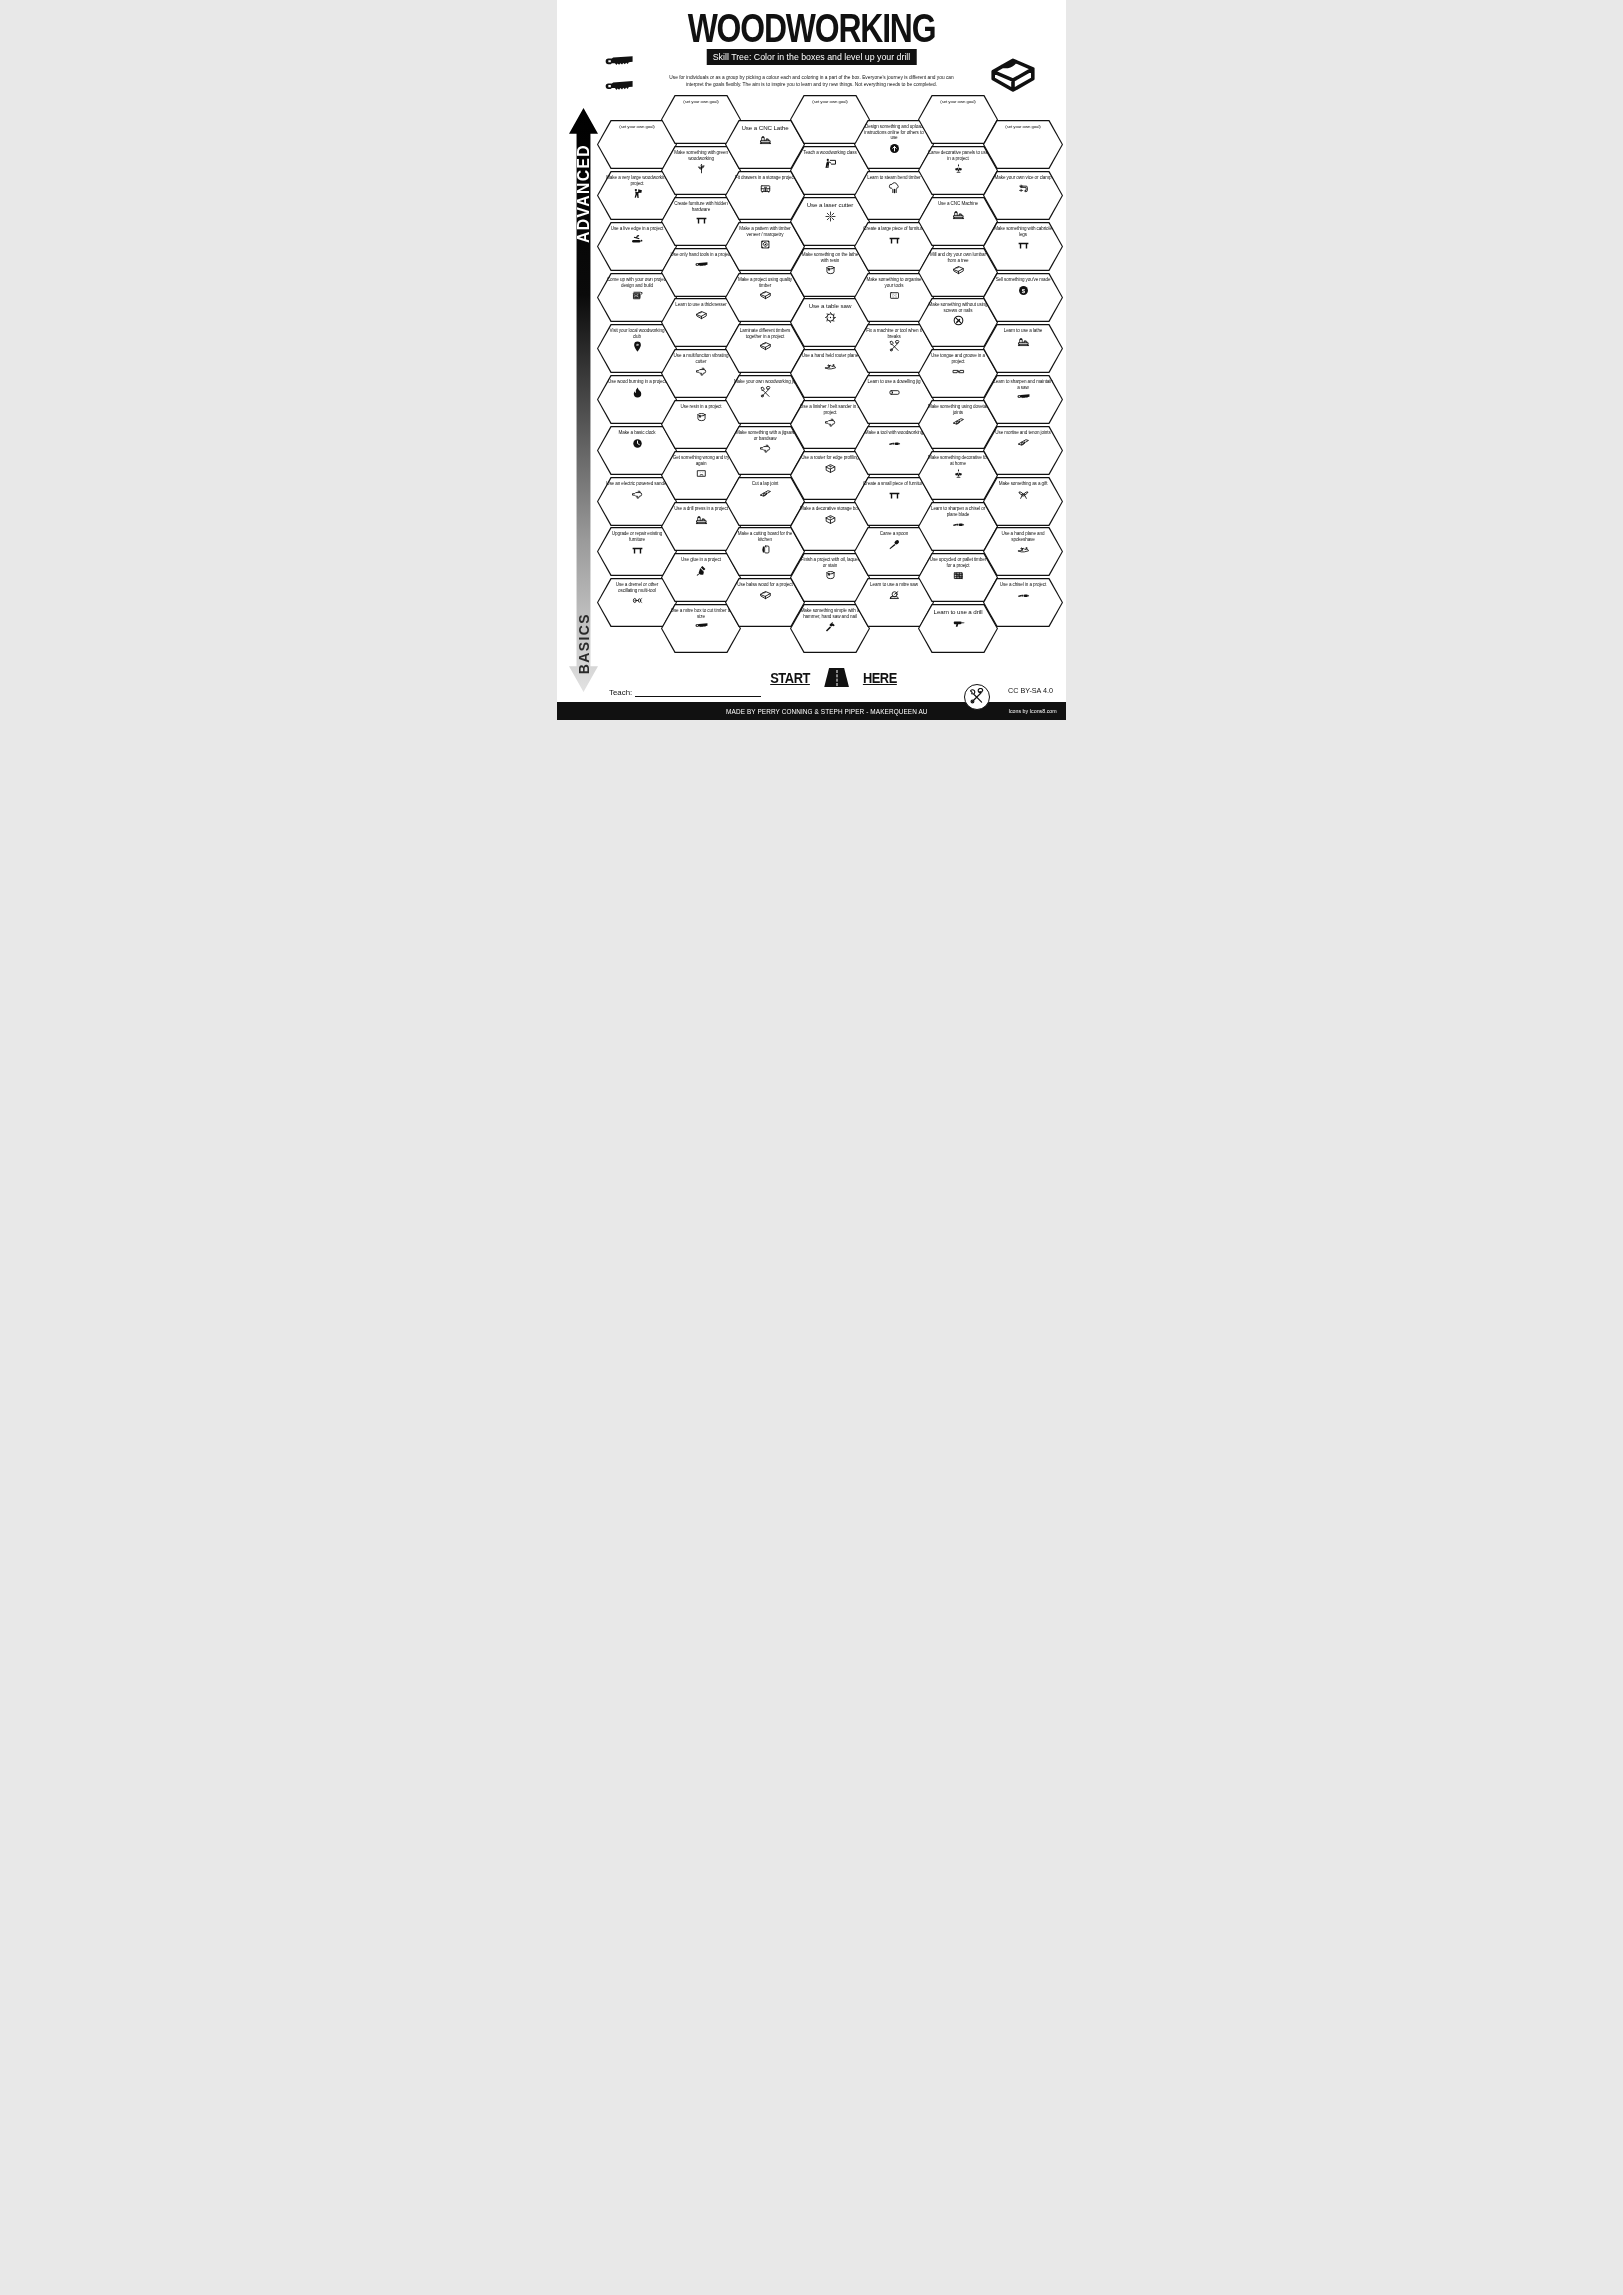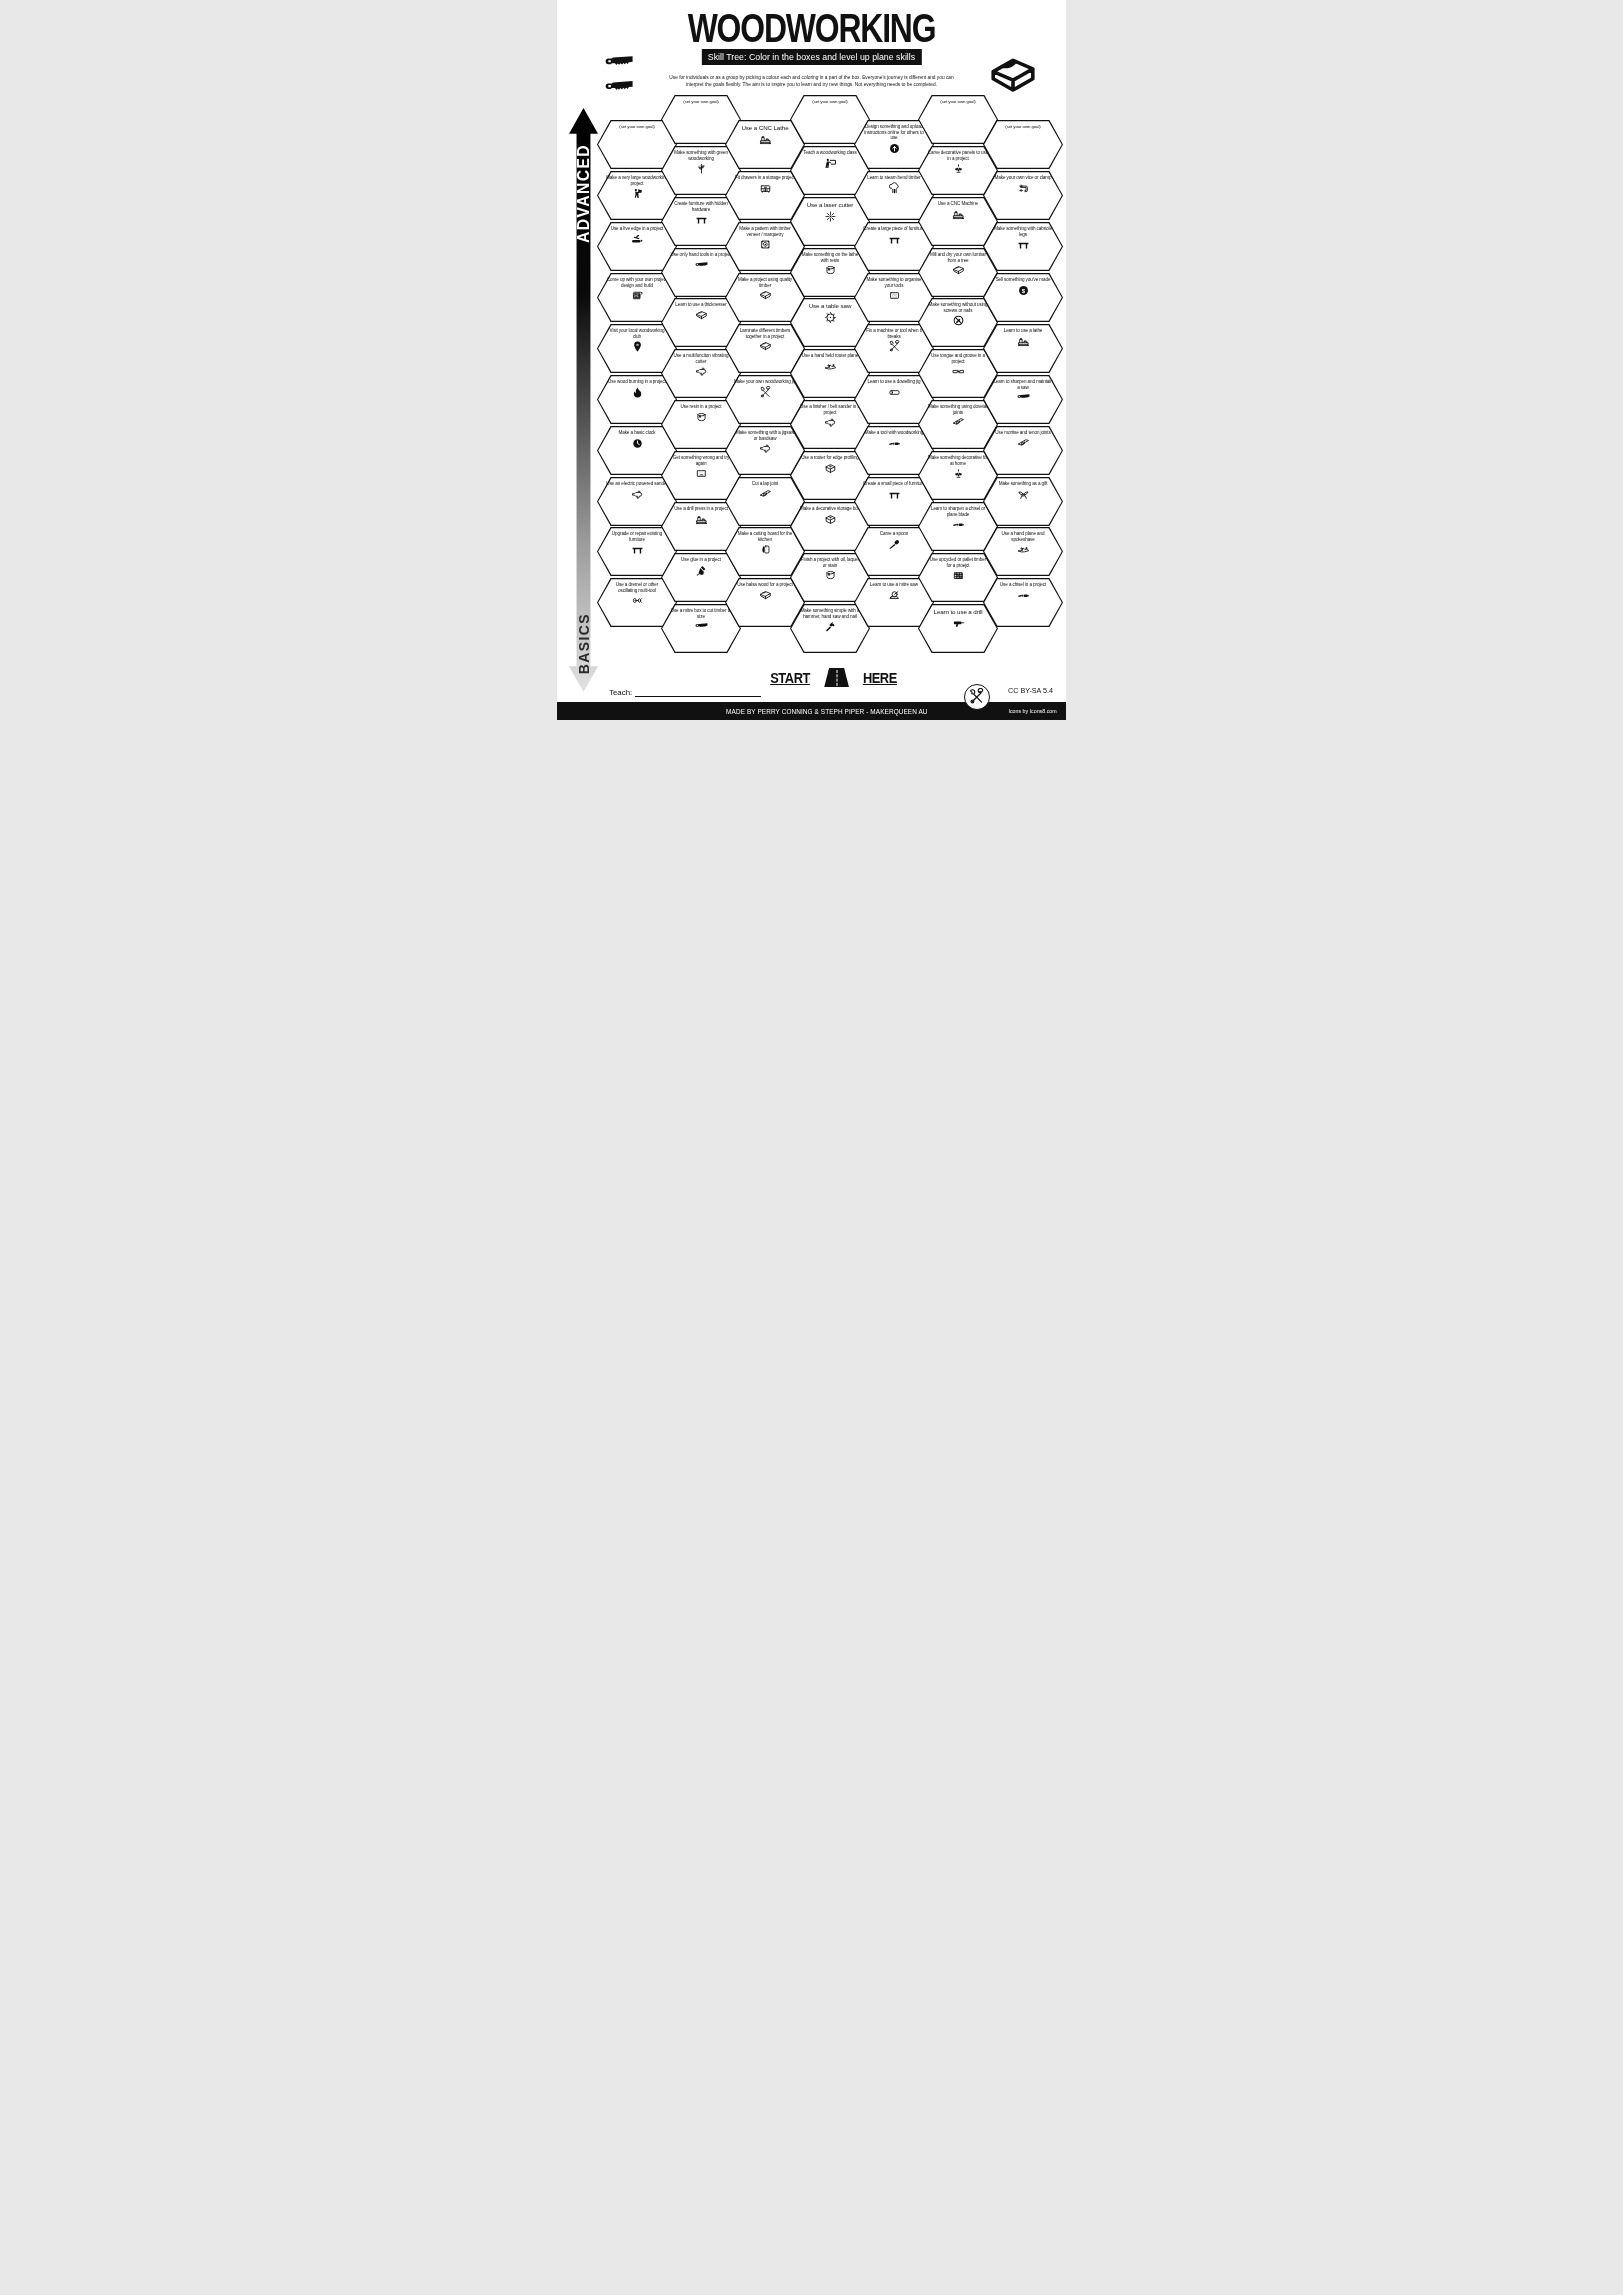--- a/index.html
+++ b/index.html
@@ -282,21 +282,21 @@
         <rect x="10" y="11.4" width="4" height="3.2"></rect>
         <path d="M9 14.6l-2.2 4.6M15 14.6l2.2 4.6"></path>
       </symbol>
   </defs>
 </svg>
 
 <div id="page">
 
   <div class="title">WOODWORKING</div>
 
-  <div class="subtitle-bar">Skill Tree:  Color in the boxes and level up plane skills</div>
+  <div class="subtitle-bar">Skill Tree:  Color in the boxes and level up your drill</div>
 
   <div class="intro">Use for individuals or as a group by picking a colour each and coloring in a part of the box.  Everyone's journey is different and you can
 interpret the goals flexibly.  The aim is to inspire you to learn and try new things. Not everything needs to be completed.</div>
 
   <svg id="saw-logo" class="corner-svg" width="70" height="52" viewBox="0 0 30 23">
     <use href="#s-saw" x="2" y="-1" width="27" height="13"></use>
     <use href="#s-saw" x="2" y="10" width="27" height="13"></use>
   </svg>
 
   <svg id="planks-logo" class="corner-svg" width="58" height="54" viewBox="0 0 24 24">
@@ -1038,21 +1038,21 @@
     <span class="start-word">START</span>
     <span class="road"></span>
     <span class="start-word">HERE</span>
   </div>
 
   <div class="name-row">
     <span>Teach:</span>
     <span class="name-line"></span>
   </div>
 
-  <div class="license">CC BY-SA 5.4</div>
+  <div class="license">CC BY-SA 4.0</div>
 
   <div class="logo-circle">
     <svg width="17.6" height="17.6" viewBox="0 0 24 24">
         <use href="#s-tools"></use>
       </svg>
   </div>
 
   <div class="footer-bar">
     <div class="footer-credit">MADE BY PERRY CONNING &amp; STEPH PIPER  -  MAKERQUEEN AU</div>
     <div class="footer-icons-credit">Icons by Icons8.com</div>

